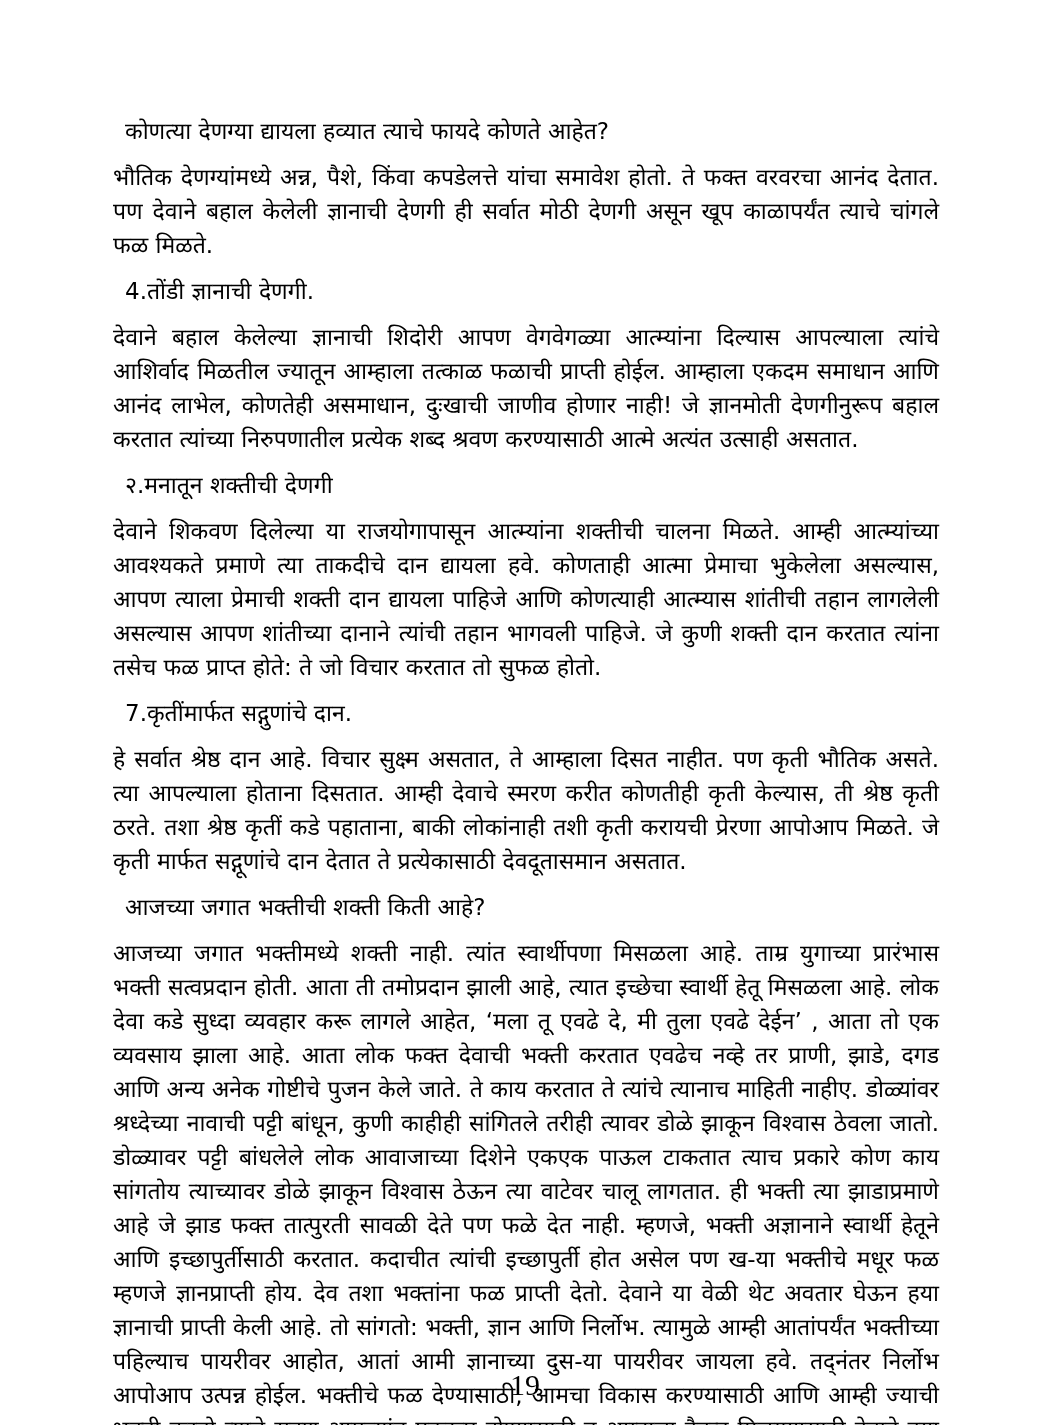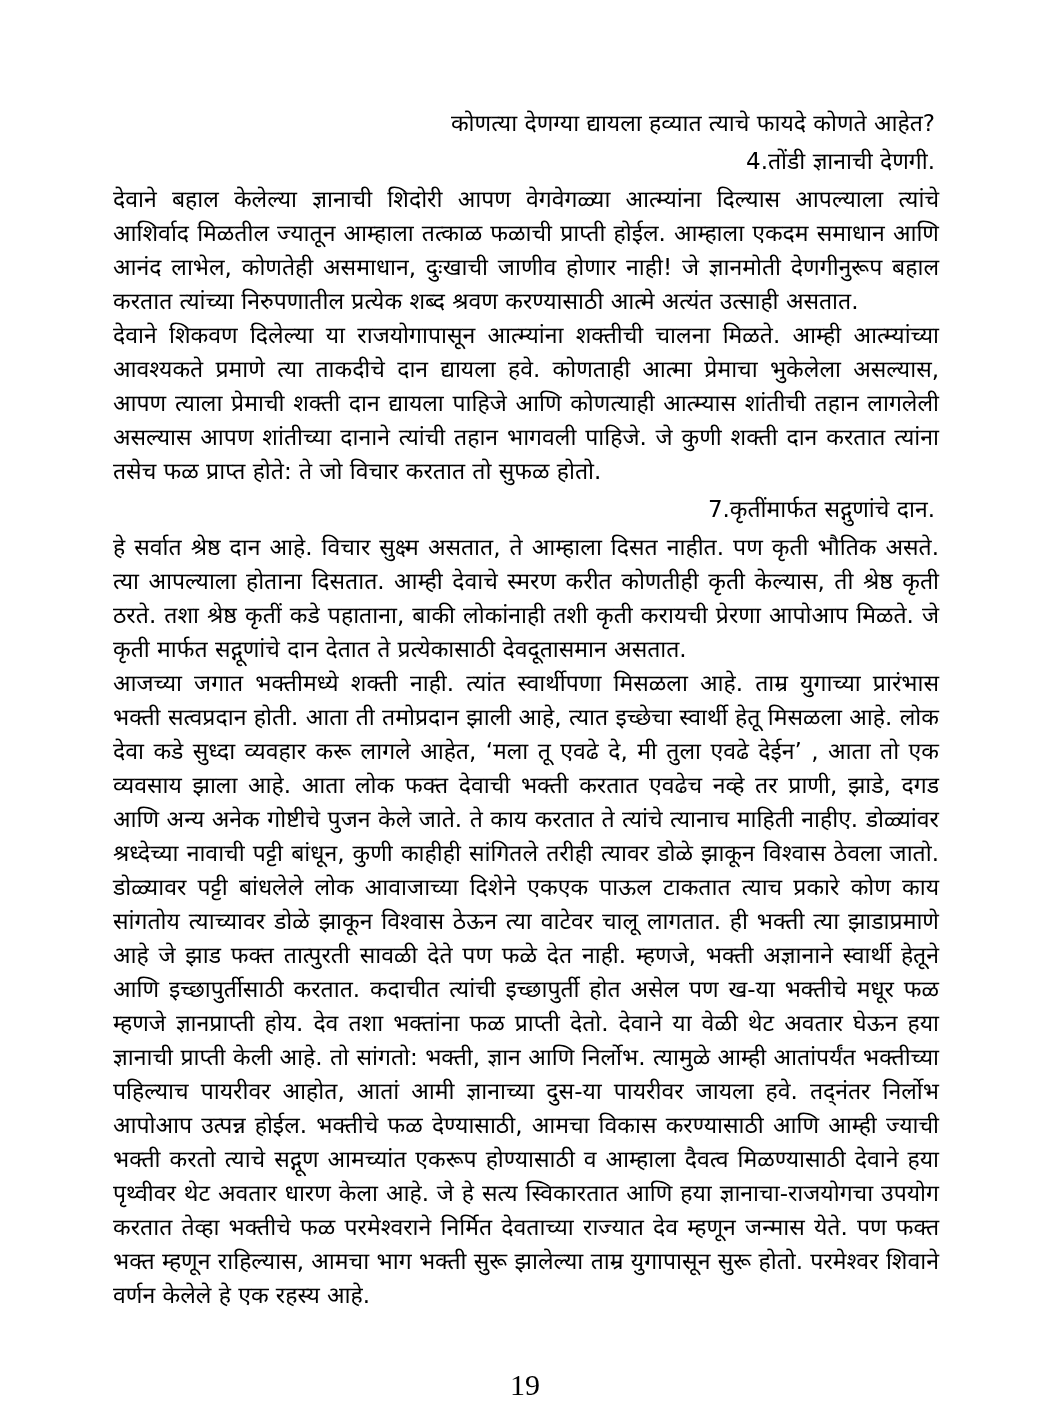--- a/index.html
+++ b/index.html
@@ -33,22 +33,22 @@
     font-weight: 500;
     letter-spacing: 0;
   }
   .text-block .para {
     text-align: justify;
     text-align-last: left;
     margin: 0;
   }
   .text-block .heading,
   .text-block .question {
-    text-align: right;
-    margin: 4px;
+    text-align: left;
+    margin: 12px;
   }
   .footer {
     position: absolute;
     left: 0;
     top: 1320px;
     width: 1050px;
     text-align: center;
     margin-top: 48px;
   }
   .pagenum {
@@ -56,23 +56,26 @@
     font-size: 30px;
     color: #000000;
   }
 </style>
 </head>
 <body>
 
 <div class="page">
   <div class="text-block" id="body-container">
       <div class="question">कोणत्या देणग्या द्यायला हव्यात त्याचे फायदे कोणते आहेत?</div>
+      <div class="para">भौतिक देणग्यांमध्ये अन्न, पैशे, किंवा कपडेलत्ते यांचा समावेश होतो. ते फक्त वरवरचा आनंद देतात. पण देवाने बहाल केलेली ज्ञानाची देणगी ही सर्वात मोठी देणगी असून खूप काळापर्यंत त्याचे चांगले फळ मिळते.</div>
       <div class="heading">4.तोंडी ज्ञानाची देणगी.</div>
       <div class="para">देवाने बहाल केलेल्या ज्ञानाची शिदोरी आपण वेगवेगळ्या आत्म्यांना दिल्यास आपल्याला त्यांचे आशिर्वाद मिळतील ज्यातून आम्हाला तत्काळ फळाची प्राप्ती होईल. आम्हाला एकदम समाधान आणि आनंद लाभेल, कोणतेही असमाधान, दुःखाची जाणीव होणार नाही! जे ज्ञानमोती देणगीनुरूप बहाल करतात त्यांच्या निरुपणातील प्रत्येक शब्द श्रवण करण्यासाठी आत्मे अत्यंत उत्साही असतात.</div>
+      <div class="heading">२.मनातून शक्तीची देणगी</div>
       <div class="para">देवाने शिकवण दिलेल्या या राजयोगापासून आत्म्यांना शक्तीची चालना मिळते. आम्ही आत्म्यांच्या आवश्यकते प्रमाणे त्या ताकदीचे दान द्यायला हवे. कोणताही आत्मा प्रेमाचा भुकेलेला असल्यास, आपण त्याला प्रेमाची शक्ती दान द्यायला पाहिजे आणि कोणत्याही आत्म्यास शांतीची तहान लागलेली असल्यास आपण शांतीच्या दानाने त्यांची तहान भागवली पाहिजे. जे कुणी शक्ती दान करतात त्यांना तसेच फळ प्राप्त होते: ते जो विचार करतात तो सुफळ होतो.</div>
       <div class="heading">7.कृतींमार्फत सद्गुणांचे दान.</div>
       <div class="para">हे सर्वात श्रेष्ठ दान आहे. विचार सुक्ष्म असतात, ते आम्हाला दिसत नाहीत. पण कृती भौतिक असते. त्या आपल्याला होताना दिसतात. आम्ही देवाचे स्मरण करीत कोणतीही कृती केल्यास, ती श्रेष्ठ कृती ठरते. तशा श्रेष्ठ कृतीं कडे पहाताना, बाकी लोकांनाही तशी कृती करायची प्रेरणा आपोआप मिळते. जे कृती मार्फत सद्गूणांचे दान देतात ते प्रत्येकासाठी देवदूतासमान असतात.</div>
+      <div class="question">आजच्या जगात भक्तीची शक्ती किती आहे?</div>
       <div class="para">आजच्या जगात भक्तीमध्ये शक्ती नाही. त्यांत स्वार्थीपणा मिसळला आहे. ताम्र युगाच्या प्रारंभास भक्ती सत्वप्रदान होती. आता ती तमोप्रदान झाली आहे, त्यात इच्छेचा स्वार्थी हेतू मिसळला आहे. लोक देवा कडे सुध्दा व्यवहार करू लागले आहेत, ‘मला तू एवढे दे, मी तुला एवढे देईन’ , आता तो एक व्यवसाय झाला आहे. आता लोक फक्त देवाची भक्ती करतात एवढेच नव्हे तर प्राणी, झाडे, दगड आणि अन्य अनेक गोष्टीचे पुजन केले जाते. ते काय करतात ते त्यांचे त्यानाच माहिती नाहीए. डोळ्यांवर श्रध्देच्या नावाची पट्टी बांधून, कुणी काहीही सांगितले तरीही त्यावर डोळे झाकून विश्वास ठेवला जातो. डोळ्यावर पट्टी बांधलेले लोक आवाजाच्या दिशेने एकएक पाऊल टाकतात त्याच प्रकारे कोण काय सांगतोय त्याच्यावर डोळे झाकून विश्वास ठेऊन त्या वाटेवर चालू लागतात. ही भक्ती त्या झाडाप्रमाणे आहे जे झाड फक्त तात्पुरती सावळी देते पण फळे देत नाही. म्हणजे, भक्ती अज्ञानाने स्वार्थी हेतूने आणि इच्छापुर्तीसाठी करतात. कदाचीत त्यांची इच्छापुर्ती होत असेल पण ख-या भक्तीचे मधूर फळ म्हणजे ज्ञानप्राप्ती होय. देव तशा भक्तांना फळ प्राप्ती देतो. देवाने या वेळी थेट अवतार घेऊन हया ज्ञानाची प्राप्ती केली आहे. तो सांगतो: भक्ती, ज्ञान आणि निर्लोभ. त्यामुळे आम्ही आतांपर्यंत भक्तीच्या पहिल्याच पायरीवर आहोत, आतां आमी ज्ञानाच्या दुस-या पायरीवर जायला हवे. तद्नंतर निर्लोभ आपोआप उत्पन्न होईल. भक्तीचे फळ देण्यासाठी, आमचा विकास करण्यासाठी आणि आम्ही ज्याची भक्ती करतो त्याचे सद्गूण आमच्यांत एकरूप होण्यासाठी व आम्हाला दैवत्व मिळण्यासाठी देवाने हया पृथ्वीवर थेट अवतार धारण केला आहे. जे हे सत्य स्विकारतात आणि हया ज्ञानाचा-राजयोगचा उपयोग करतात तेव्हा भक्तीचे फळ परमेश्वराने निर्मित देवताच्या राज्यात देव म्हणून जन्मास येते. पण फक्त भक्त म्हणून राहिल्यास, आमचा भाग भक्ती सुरू झालेल्या ताम्र युगापासून सुरू होतो. परमेश्वर शिवाने वर्णन केलेले हे एक रहस्य आहे.</div>
     </div>
   <div class="footer">
     <span class="pagenum">19</span>
   </div>
 </div>
 
 </body></html>

